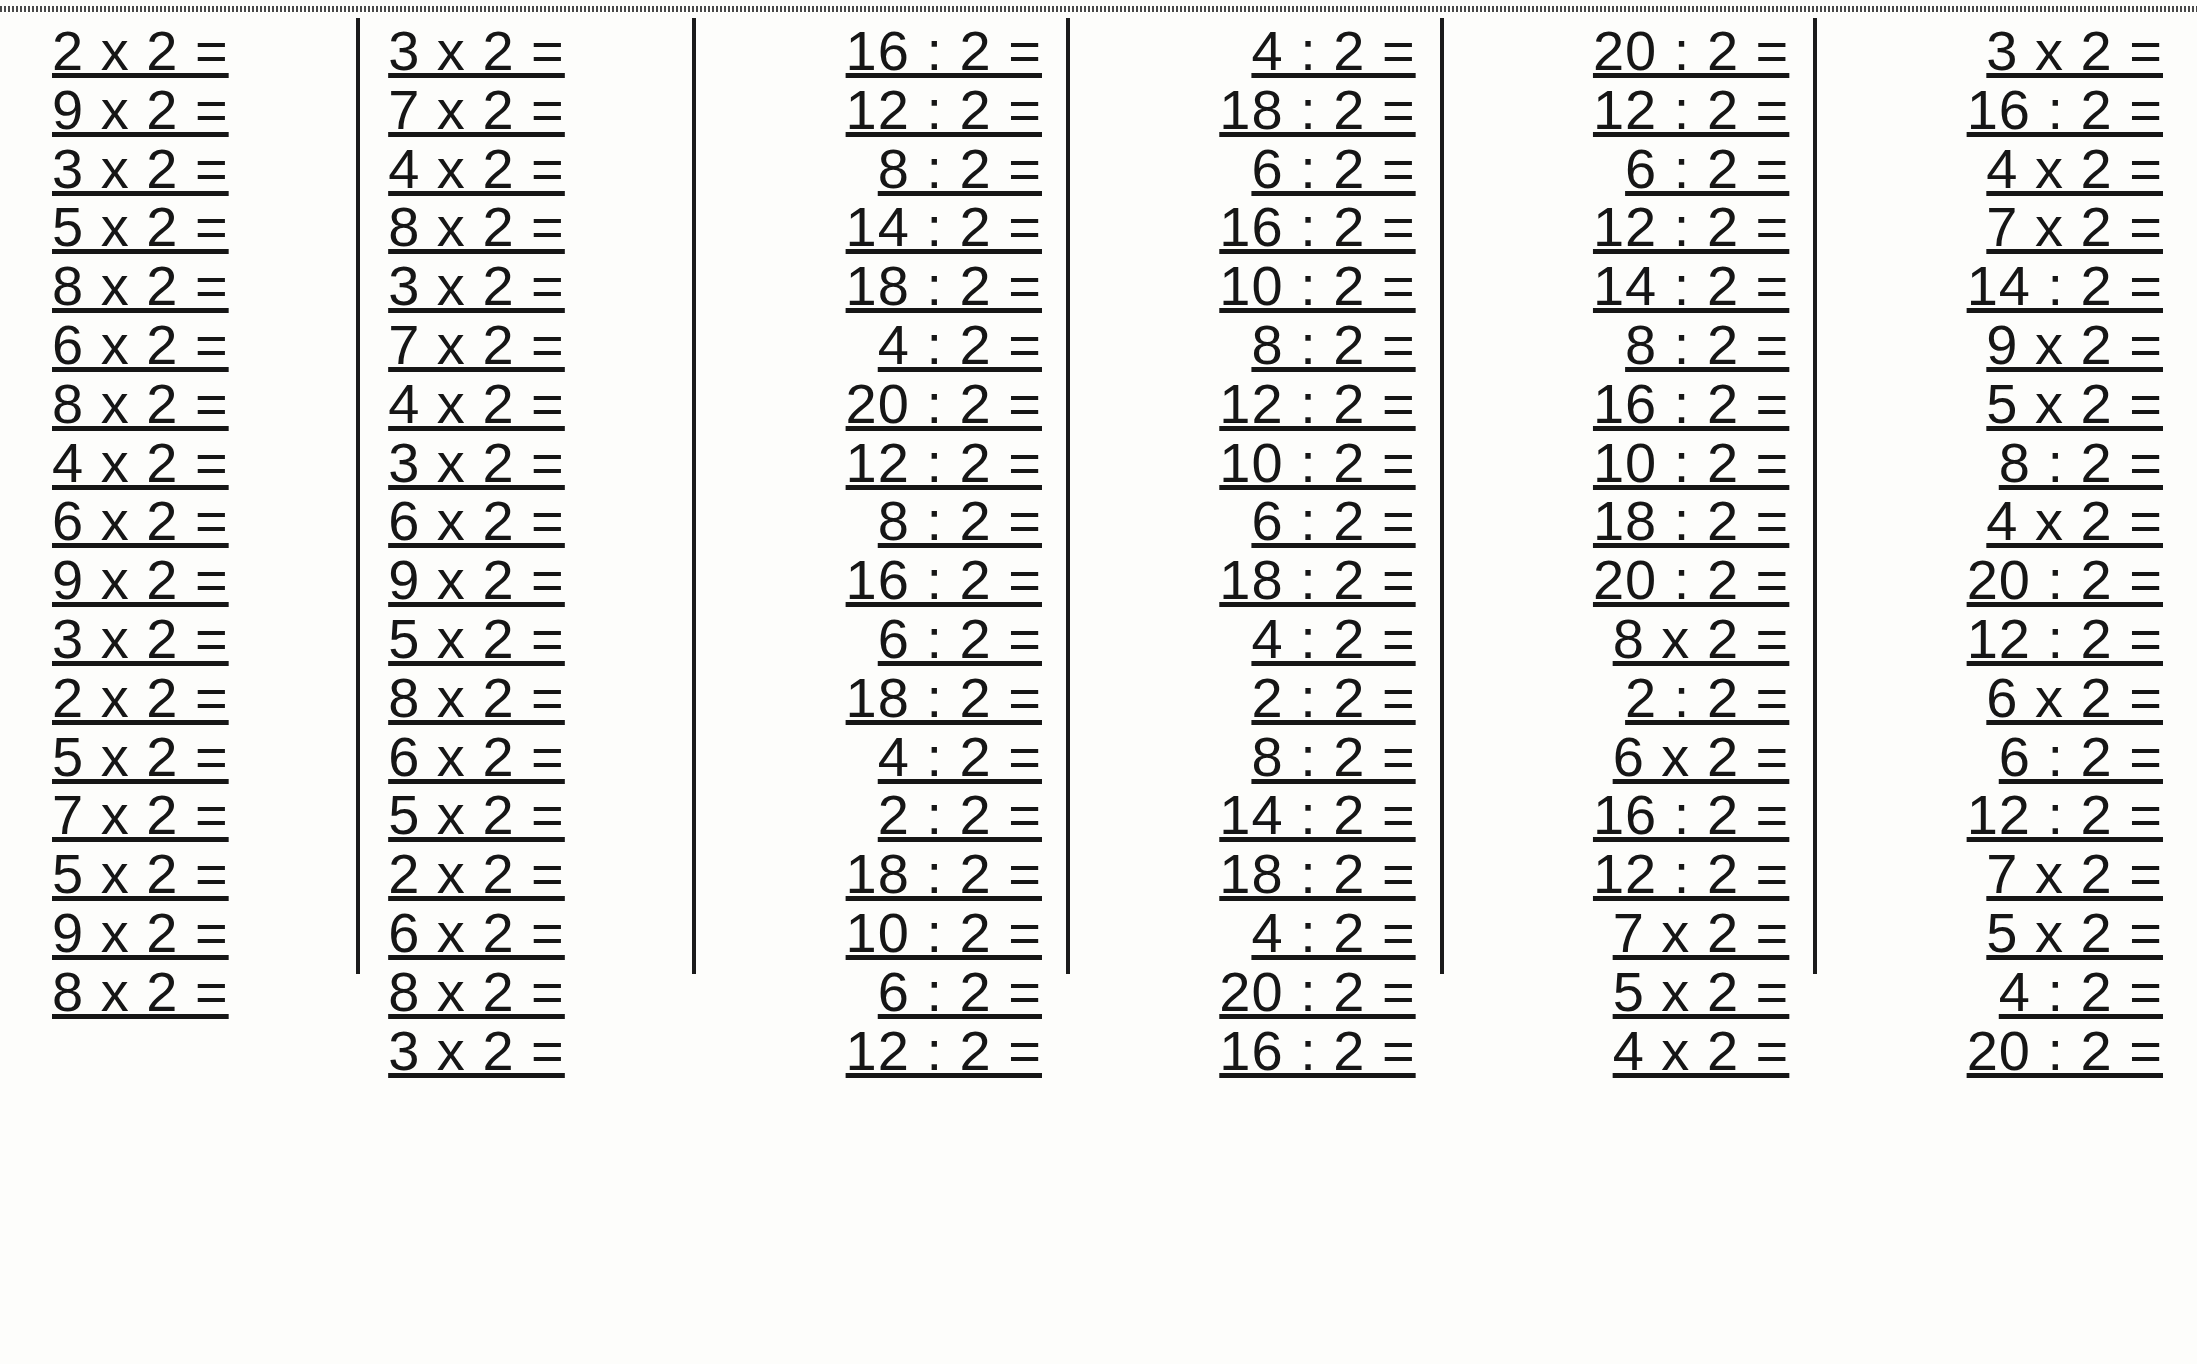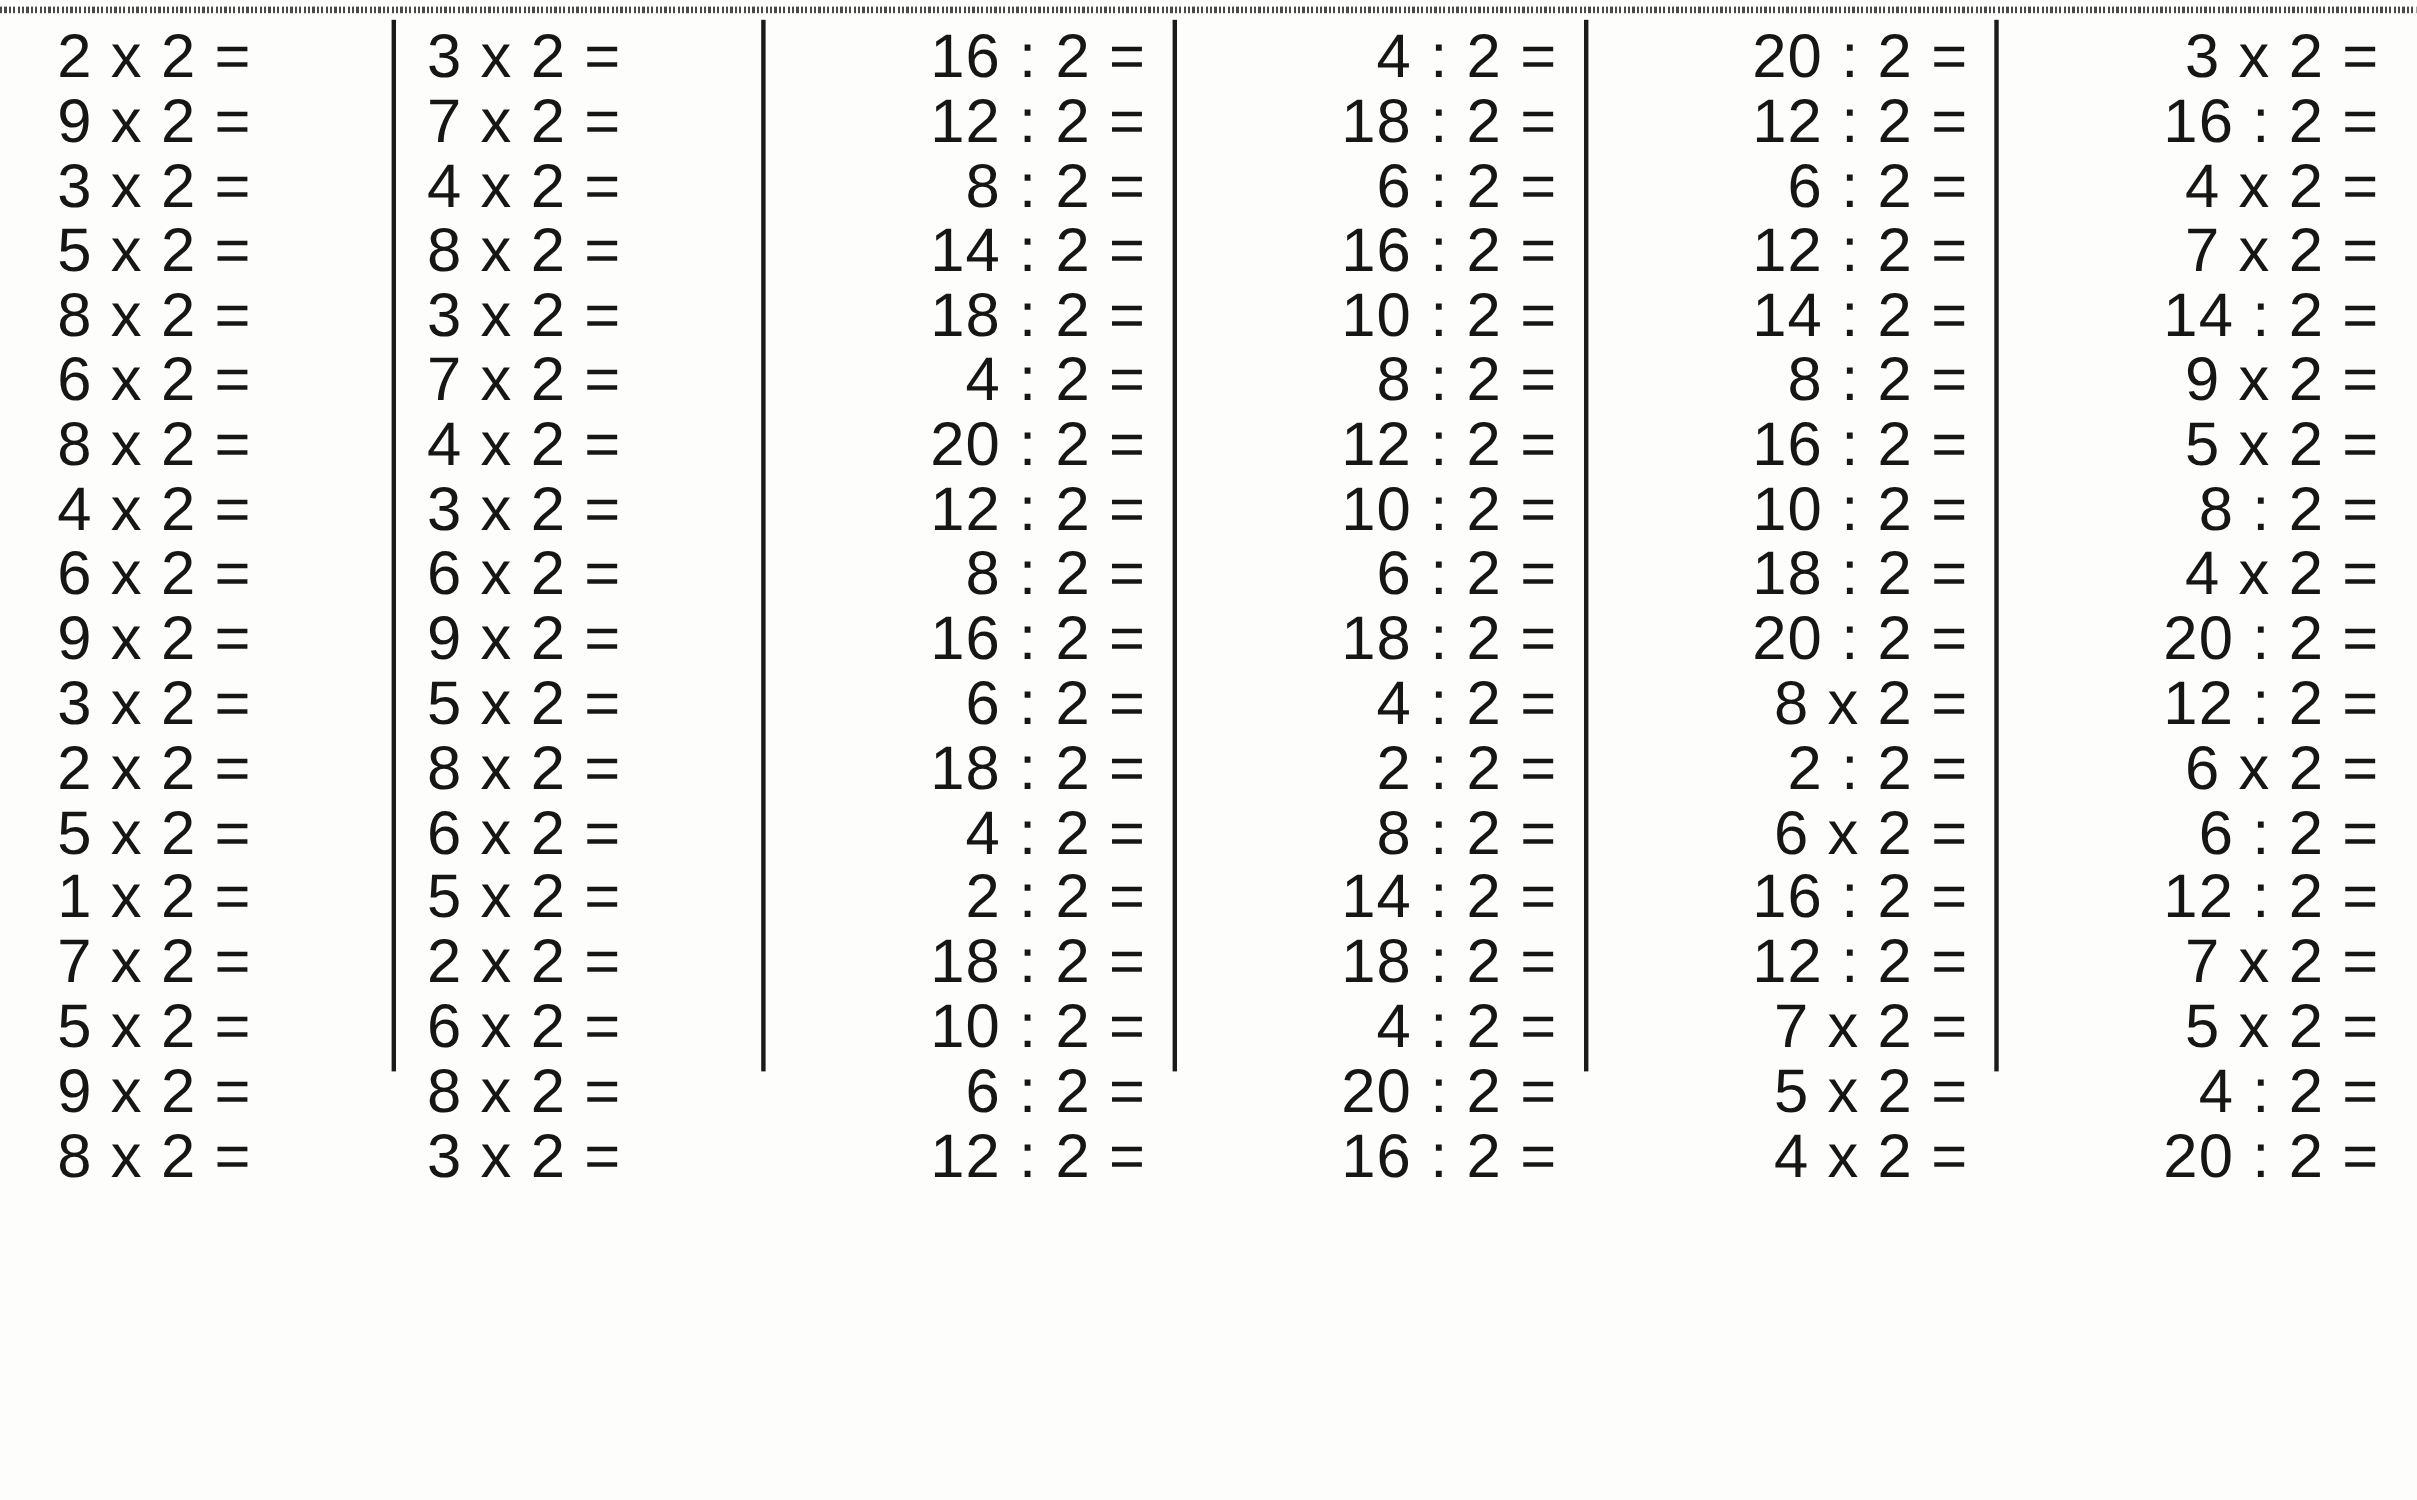--- a/index.html
+++ b/index.html
@@ -11,20 +11,21 @@
     overflow:hidden;
     font-family:"Arial","Helvetica Neue",Helvetica,sans-serif;
     color:#161616;
   }
   .page{
     position:relative;
     width:2197px;
     height:992px;
     box-sizing:border-box;
     padding:18px 10px 0 24px;
+    text-decoration:underline;
   }
   .top-rule{
     position:absolute;
     top:6px;
     left:0;
     width:100%;
     height:6px;
     background:
       repeating-linear-gradient(90deg,#2a2a2a 0 2px,transparent 2px 4px);
     opacity:.85;
@@ -78,21 +79,20 @@
         <div class="cell">5 x 2 =</div>
         <div class="cell">8 x 2 =</div>
         <div class="cell">6 x 2 =</div>
         <div class="cell">8 x 2 =</div>
         <div class="cell">4 x 2 =</div>
         <div class="cell">6 x 2 =</div>
         <div class="cell">9 x 2 =</div>
         <div class="cell">3 x 2 =</div>
         <div class="cell">2 x 2 =</div>
         <div class="cell">5 x 2 =</div>
-        <div class="cell">1 x 2 =</div>
         <div class="cell">7 x 2 =</div>
         <div class="cell">5 x 2 =</div>
         <div class="cell">9 x 2 =</div>
         <div class="cell">8 x 2 =</div>
       </div>
       <div class="col">
         <div class="cell">3 x 2 =</div>
         <div class="cell">7 x 2 =</div>
         <div class="cell">4 x 2 =</div>
         <div class="cell">8 x 2 =</div>

